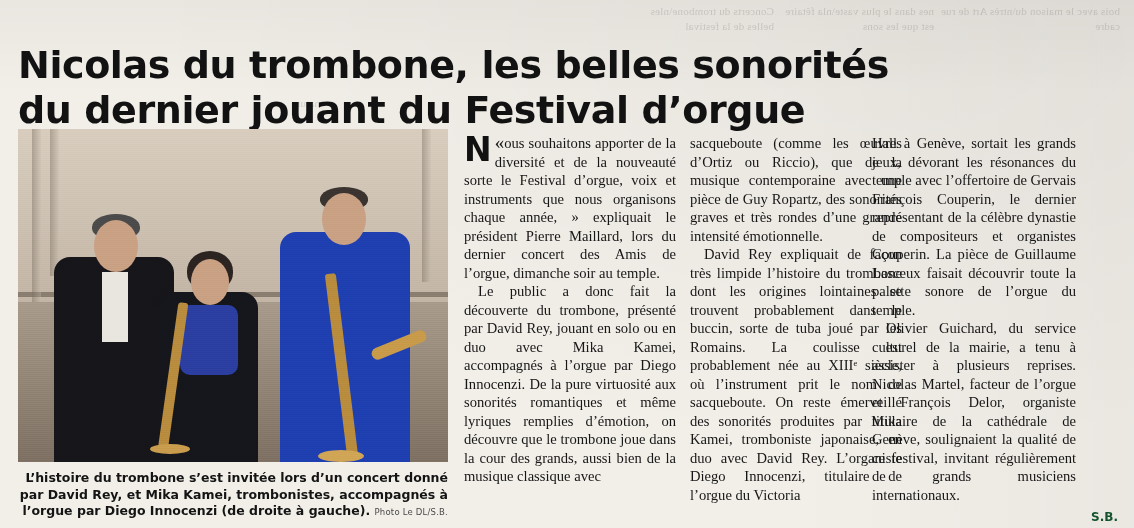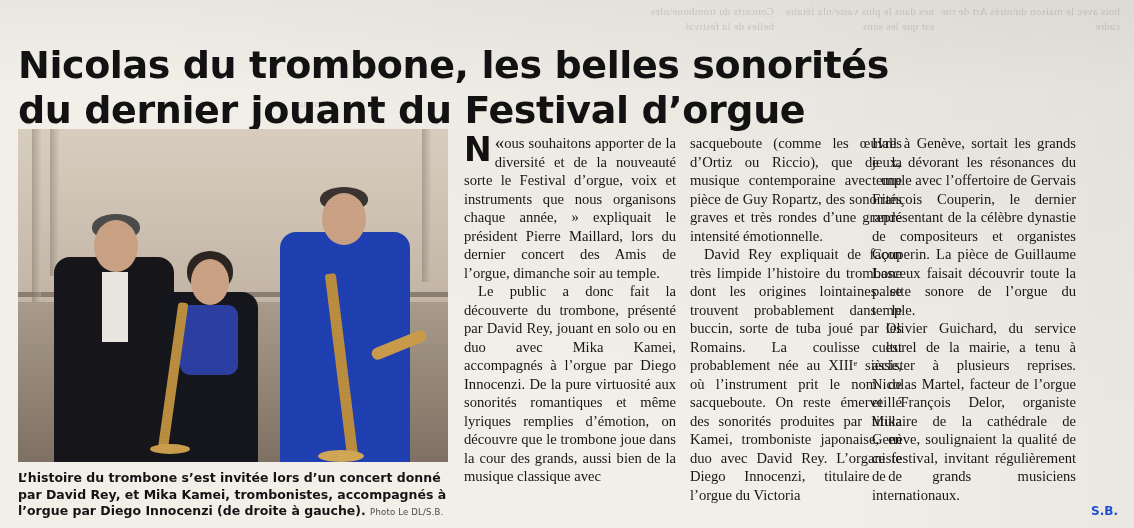--- a/index.html
+++ b/index.html
@@ -111,20 +111,21 @@
   }
 
   .caption{
     position:absolute;
     left:18px;top:470px;width:430px;
     font-family:"DejaVu Sans", sans-serif;
     font-weight:bold;
     font-size:12.5px;
     line-height:16.5px;
     color:#141414;
+    text-align:right;
   }
   .caption .credit{
     font-weight:normal;
     font-size:8.5px;
     color:#4a4a4a;
     letter-spacing:.2px;
   }
 
   
   .col{
@@ -149,25 +150,25 @@
     font-weight:bold;
     font-size:33px;
     line-height:27px;
     padding:2px 3px 0 0;
     color:#111;
   }
   .guill{font-family:"Liberation Serif", serif;font-size:19px;vertical-align:-1px;}
 
   .sign{
     position:absolute;
-    right:16px;bottom:10px;
+    right:16px;bottom:4px;
     font-family:"DejaVu Sans", sans-serif;
     font-weight:bold;
     font-size:12px;
-    color:#1d4ed8;
+    color:#14532d;
   }
 </style>
 </head>
 <body>
 
 <div class="page">
 
   <div class="ghost"></div>
 
   <div class="bleed b1">bois avec le maison du\ntrès Art de rue cadre</div>

